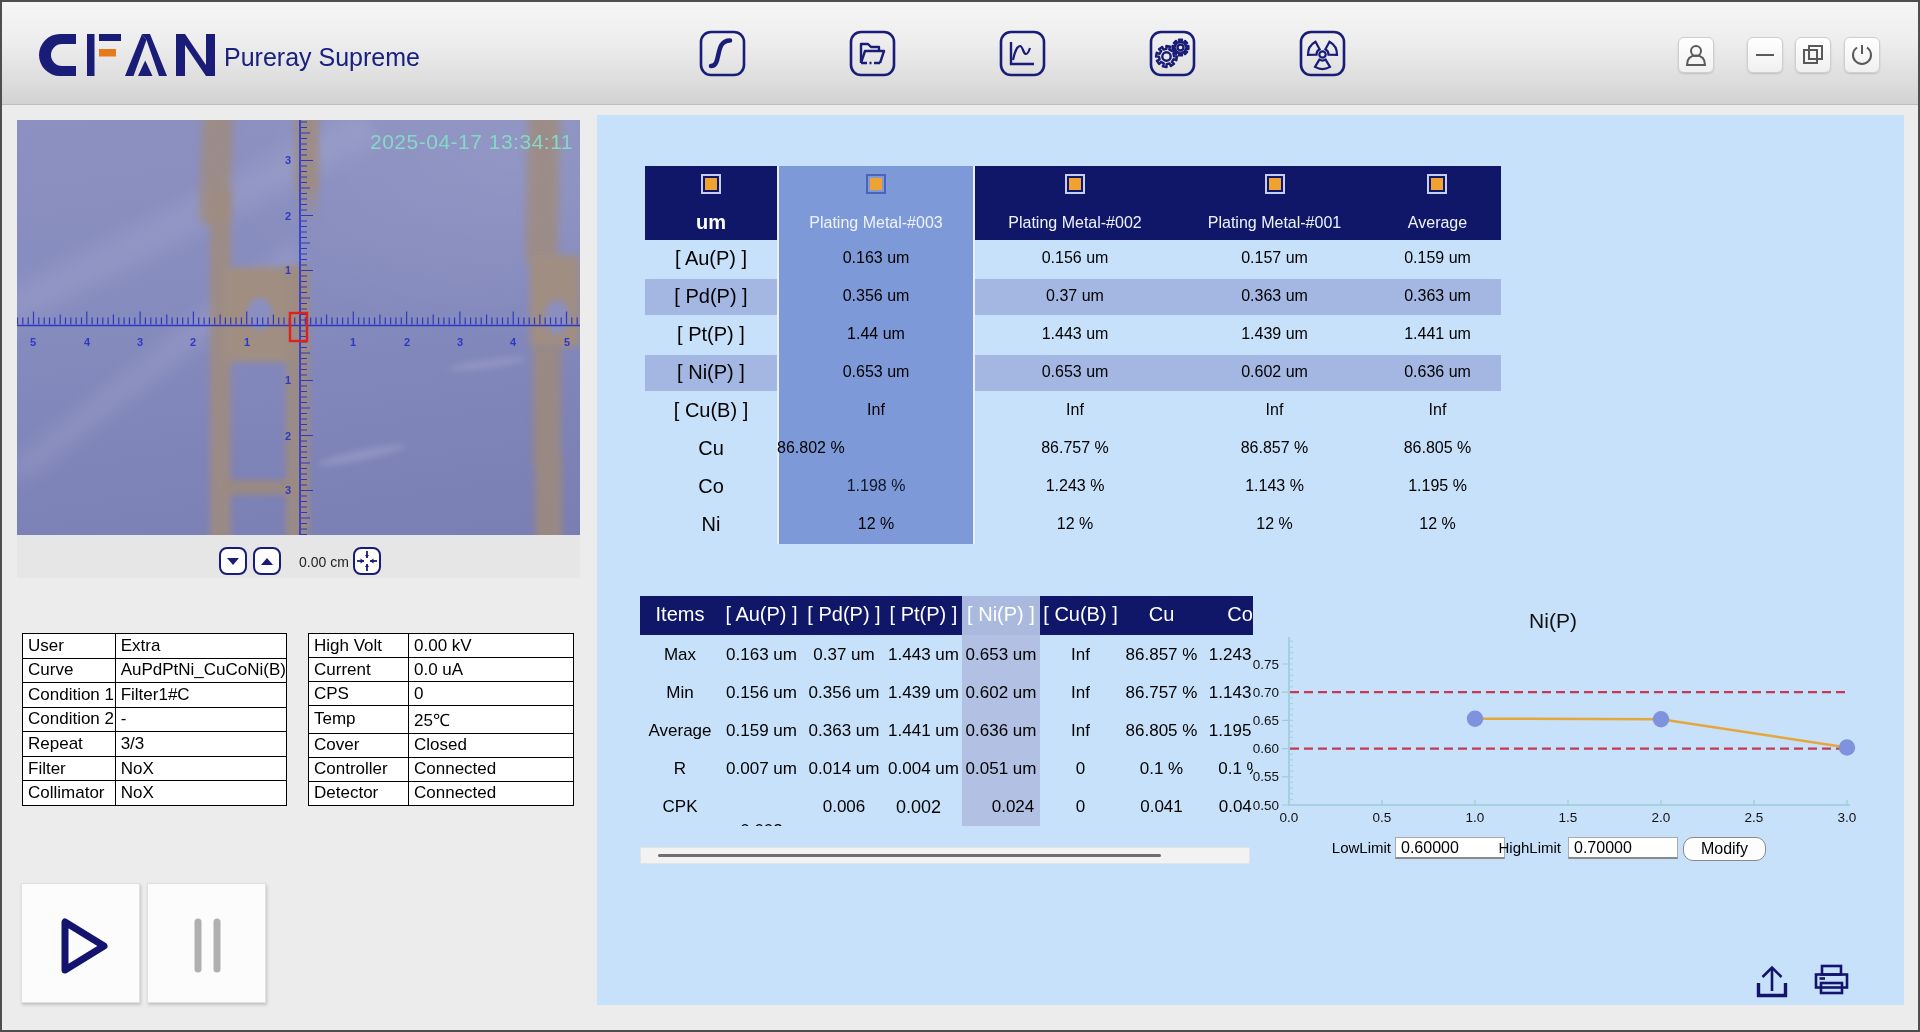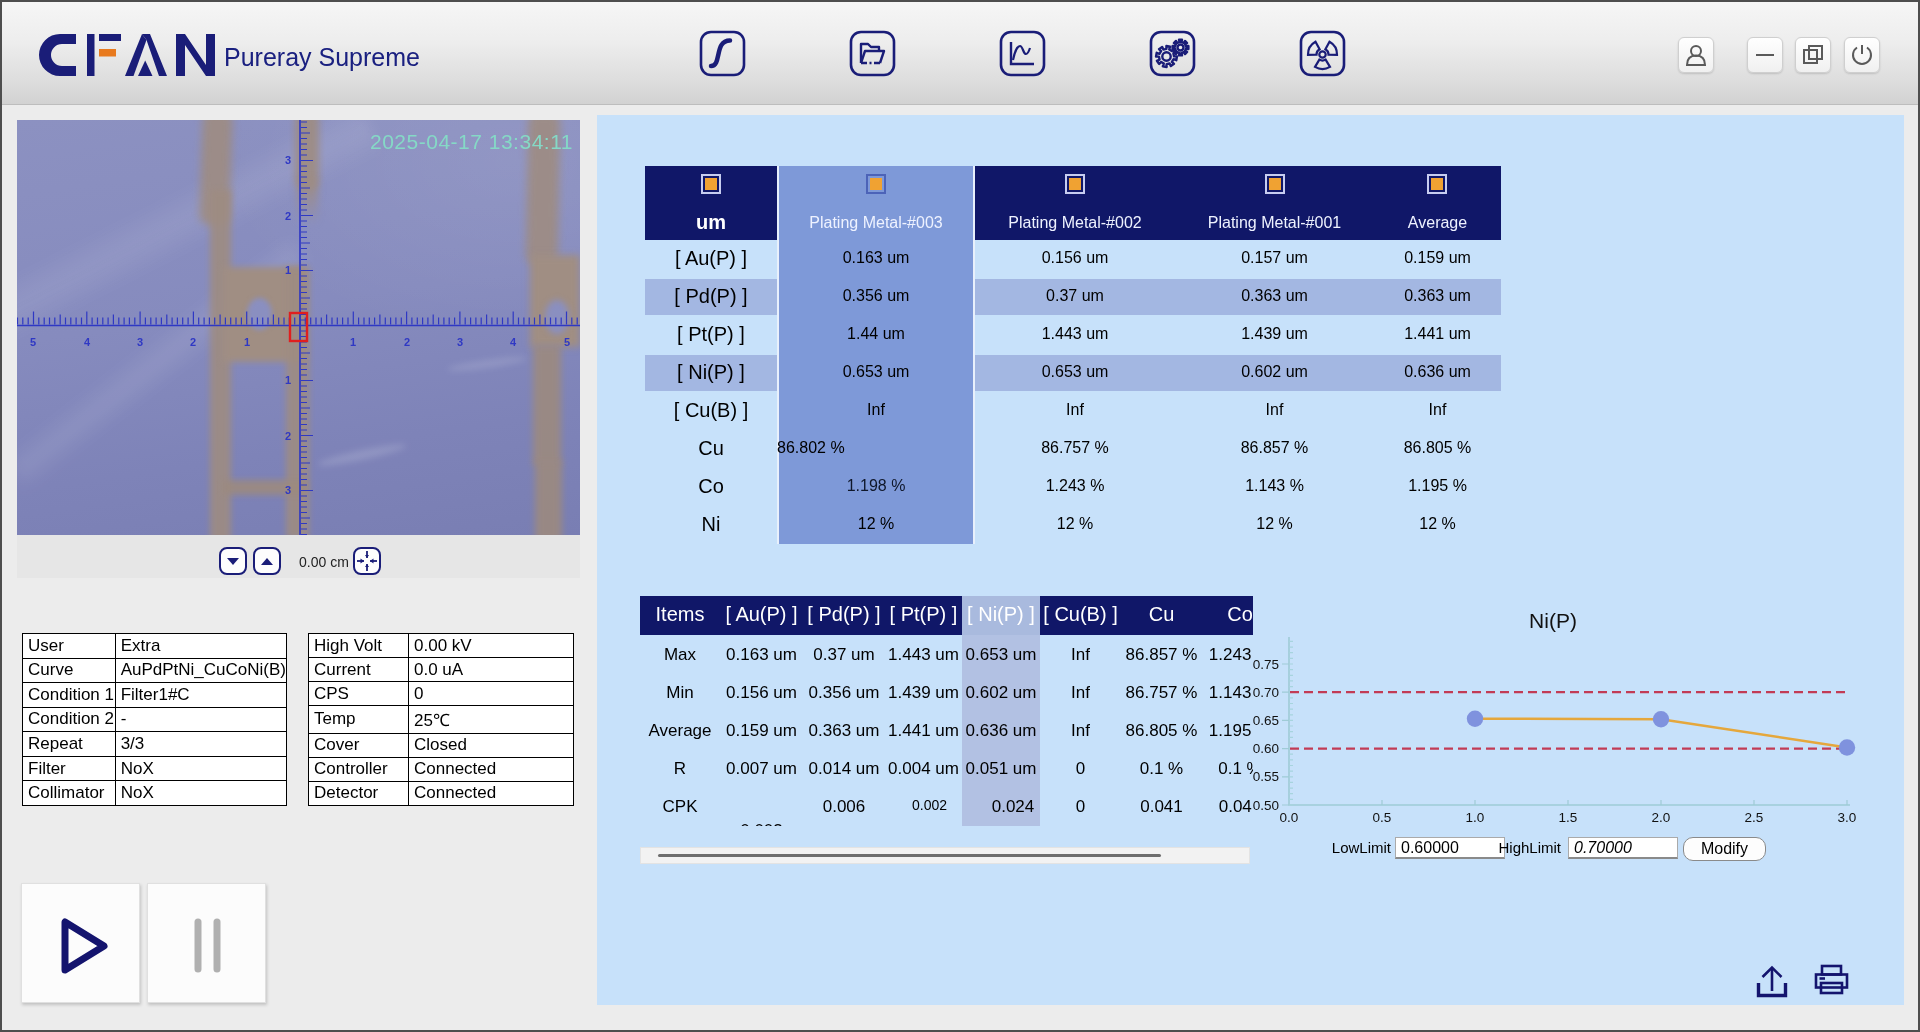--- a/index.html
+++ b/index.html
@@ -371,21 +371,21 @@
       <div class="abs" style="left:80px;top:163px;width:83px;text-align:center;font-size:17px;color:#000;">0.007 um</div>
       <div class="abs" style="left:163px;top:163px;width:82px;text-align:center;font-size:17px;color:#000;">0.014 um</div>
       <div class="abs" style="left:245px;top:163px;width:77px;text-align:center;font-size:17px;color:#000;">0.004 um</div>
       <div class="abs" style="left:322px;top:163px;width:78px;text-align:center;font-size:17px;color:#000;">0.051 um</div>
       <div class="abs" style="left:400px;top:163px;width:81px;text-align:center;font-size:17px;color:#000;">0</div>
       <div class="abs" style="left:481px;top:163px;width:81px;text-align:center;font-size:17px;color:#000;">0.1 %</div>
       <div class="abs" style="left:558px;top:163px;width:84px;text-align:center;font-size:17px;color:#000;">0.1 %</div>
       <div class="abs" style="left:0px;top:201px;width:80px;text-align:center;font-size:17px;color:#000;">CPK</div>
       <div class="abs" style="left:80px;top:201px;width:83px;text-align:center;font-size:17px;color:#000;margin-top:24px;">0.003</div>
       <div class="abs" style="left:163px;top:201px;width:82px;text-align:center;font-size:17px;color:#000;">0.006</div>
-      <div class="abs" style="left:251px;top:201px;width:77px;text-align:center;font-size:14px;color:#000;">0.002</div>
+      <div class="abs" style="left:240px;top:201px;width:77px;text-align:center;font-size:18px;color:#000;">0.002</div>
       <div class="abs" style="left:322px;top:201px;width:78px;text-align:center;font-size:17px;color:#000;padding-left:24px;">0.024</div>
       <div class="abs" style="left:400px;top:201px;width:81px;text-align:center;font-size:17px;color:#000;">0</div>
       <div class="abs" style="left:481px;top:201px;width:81px;text-align:center;font-size:17px;color:#000;">0.041</div>
       <div class="abs" style="left:558px;top:201px;width:84px;text-align:center;font-size:17px;color:#000;">0.041</div>
     </div>
 
     <div class="abs" style="left:43px;top:732px;width:610px;height:17px;background:#f2f2f2;border:1px solid #e3e3e3;">
       <div style="position:absolute;left:17px;top:6px;width:503px;height:3px;background:#6e6e6e;border-radius:2px;"></div>
     </div>
 
@@ -412,21 +412,21 @@
       <path d="M 35.0,148.6 L 593,148.6" stroke="#c23b55" stroke-width="2.2" stroke-dasharray="9 5" fill="none"></path>
       <polyline points="220.0,118.7 406.0,119.3 592.0,147.5" fill="none" stroke="#e5a73c" stroke-width="2.5"></polyline>
       <circle cx="220.0" cy="118.7" r="8.2" fill="#7f92de"></circle>
       <circle cx="406.0" cy="119.3" r="8.2" fill="#7f92de"></circle>
       <circle cx="592.0" cy="147.5" r="8.2" fill="#7f92de"></circle>
     </svg>
 
     <div class="limitlbl" style="left:694px;top:724px;width:100px;text-align:right;">LowLimit</div>
     <div class="limitinp" style="left:798px;top:722px;width:110px;">0.60000</div>
     <div class="limitlbl" style="left:864px;top:724px;width:100px;text-align:right;">HighLimit</div>
-    <div class="limitinp" style="left:971px;top:722px;width:110px;font-style:italic;">0.70000</div>
+    <div class="limitinp" style="left:971px;top:722px;width:110px;">0.70000</div>
     <div class="abs" style="left:1086px;top:722px;width:83px;height:24px;background:#fdfdfd;border:1px solid #8a8a8a;border-radius:10px;font-size:16px;color:#000;text-align:center;line-height:22px;">Modify</div>
 
     <svg class="abs" style="left:1158px;top:849px" width="34" height="36" viewBox="0 0 34 36">
       <g fill="none" stroke="#14146e">
         <path d="M 3.5,19 L 3.5,31.5 L 30.5,31.5 L 30.5,19" stroke-width="3.4"></path>
         <path d="M 17,27 L 17,5" stroke-width="2.6"></path>
         <path d="M 7.5,13 L 17,3.5 L 26.5,13" stroke-width="2.6"></path>
       </g>
     </svg>
     <svg class="abs" style="left:1217px;top:849px" width="35" height="36" viewBox="0 0 35 36">

